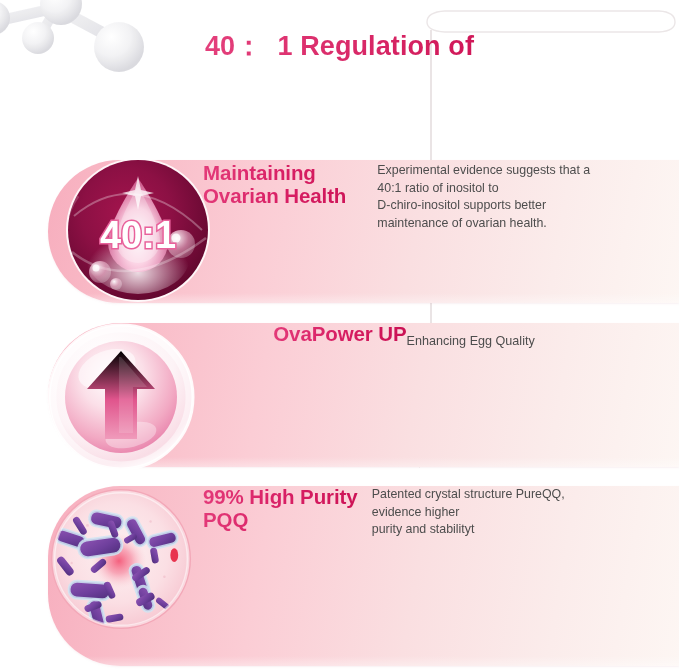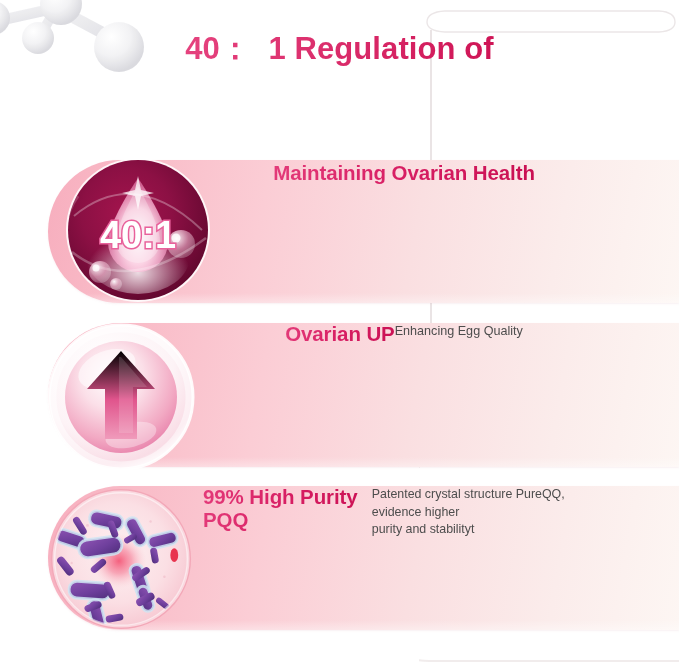--- a/index.html
+++ b/index.html
@@ -41,21 +41,21 @@
 
   
   .title-wrap {
     position: absolute;
     left: 0;
     top: 28px;
     width: 679px;
     text-align: center;
   }
   .title-line {
-    font-size: 31px;
+    font-size: 27px;
     font-weight: bold;
     line-height: 1.38;
     letter-spacing: 0.1px;
     background: linear-gradient(100deg, #ef5d92 0%, #e4407c 30%, #cf1556 72%, #c00b4b 100%);
     -webkit-background-clip: text;
     background-clip: text;
     color: transparent;
     -webkit-text-fill-color: transparent;
     white-space: pre;
   }
@@ -80,21 +80,21 @@
     content: "";
     position: absolute;
     left: 0; right: 0; bottom: 0;
     height: 10px;
     border-radius: 0 0 0 60px;
     background: linear-gradient(180deg, rgba(255,255,255,0) 0%, rgba(255,255,255,0.38) 100%);
     pointer-events: none;
   }
   #card1 { top: 160px; }
   #card2 { top: 323px; height: 144px; }
-  #card3 { top: 486px; height: 144px; }
+  #card3 { top: 486px; height: 180px; }
 
   .card-text {
     position: absolute;
     left: 155px;
     right: 74px;
     top: 0;
     height: 100%;
     display: flex;
     justify-content: center;
   }
@@ -113,21 +113,21 @@
   }
   .card-body {
     font-size: 12.4px;
     line-height: 1.42;
     color: #4d4d4d;
     margin: 0;
     max-width: 330px;
     white-space: pre-line;
   }
   #card2 .card-heading { margin-bottom: 12px; }
-  #card2 .card-body { font-size: 12.6px; }
+  #card2 .card-body { font-size: 12.6px; margin-top: 10px; }
 
   
   .icon-circle {
     position: absolute;
     left: 0px;
     top: 0px;
     width: 145px;
     height: 145px;
     z-index: 3;
   }
@@ -229,20 +229,22 @@
           <circle cx="36" cy="116" r="11" fill="url(#c1bub)"></circle>
           <circle cx="32" cy="112" r="3.5" fill="#ffffff" opacity="0.75"></circle>
           <circle cx="52" cy="128" r="6" fill="url(#c1bub)"></circle>
           <path d="M74 20 L77 34 L90 37 L77 40 L74 54 L71 40 L58 37 L71 34 Z" fill="#ffffff" opacity="0.75"></path>
           <text x="74" y="92" text-anchor="middle" font-family="Liberation Sans, sans-serif" font-size="38" font-weight="bold" fill="#ffffff" stroke="#e8619b" stroke-width="3" paint-order="stroke">40:1</text>
         </g>
       </svg>
     </div>
     <div class="card-text">
       <h2 class="card-heading">Maintaining Ovarian Health</h2>
+      <p class="card-body">Experimental evidence suggests that a 40:1 ratio of inositol to
+D-chiro-inositol supports better maintenance of ovarian health.</p>
     </div>
   </div>
 
   <div class="card" id="card2">
     <div class="icon-circle">
       <svg viewBox="0 0 148 148">
         <defs>
           <radialGradient id="c2out" cx="38%" cy="28%" r="78%">
             <stop offset="0%" stop-color="#ffffff"></stop>
             <stop offset="62%" stop-color="#fdf3f6"></stop>
@@ -266,21 +268,21 @@
         <circle cx="74" cy="74" r="72" fill="none" stroke="#ffffff" stroke-width="3" opacity="0.9"></circle>
         <circle cx="74" cy="74" r="56" fill="url(#c2in)"></circle>
         <ellipse cx="60" cy="46" rx="30" ry="18" fill="#ffffff" opacity="0.55" transform="rotate(-22 60 46)"></ellipse>
         <ellipse cx="84" cy="112" rx="26" ry="12" fill="#ffffff" opacity="0.35" transform="rotate(-14 84 112)"></ellipse>
         <path d="M74 28 L108 66 L90 66 L90 116 L58 116 L58 66 L40 66 Z" fill="url(#c2arr)"></path>
         <path d="M74 34 L100 64 L86 64 L86 110 L72 110 L72 34 Z" fill="#ffffff" opacity="0.14"></path>
         <circle cx="74" cy="74" r="68" fill="none" stroke="#ffffff" stroke-width="7" opacity="0.5"></circle>
       </svg>
     </div>
     <div class="card-text">
-      <h2 class="card-heading">Ovarian UP</h2>
+      <h2 class="card-heading">OvaPower UP</h2>
       <p class="card-body">Enhancing Egg Quality</p>
     </div>
   </div>
 
   <div class="card" id="card3">
     <div class="icon-circle">
       <svg viewBox="0 0 148 148">
         <defs>
           <radialGradient id="c3bg" cx="48%" cy="45%" r="62%">
             <stop offset="0%" stop-color="#fdf1f2"></stop>

